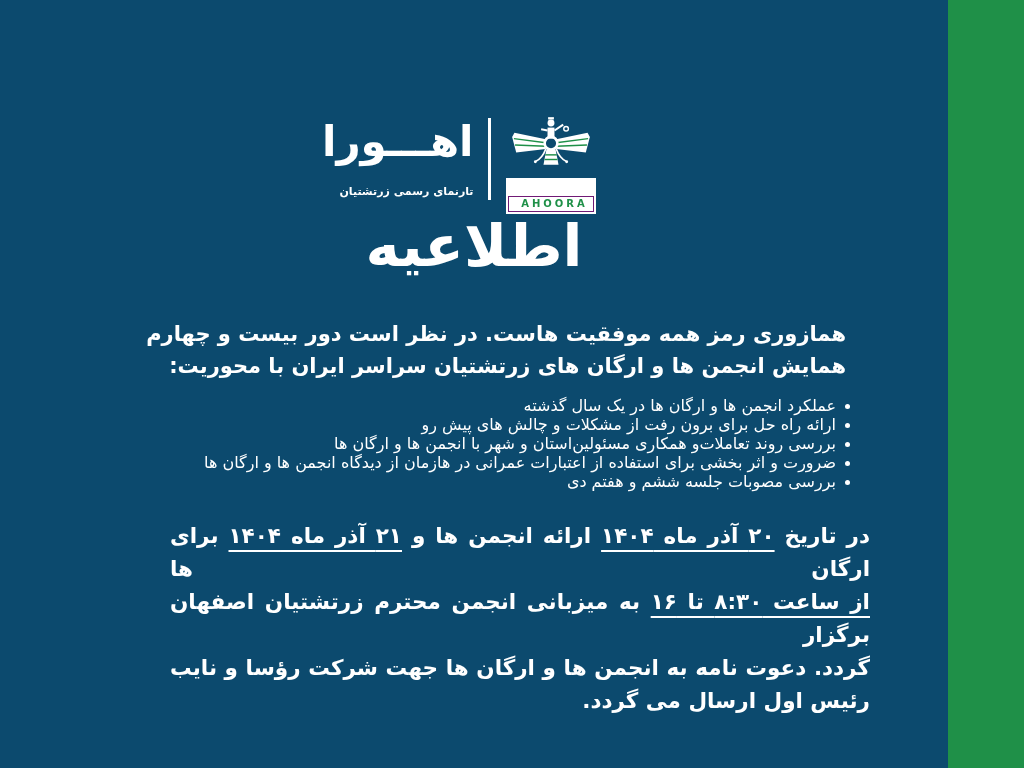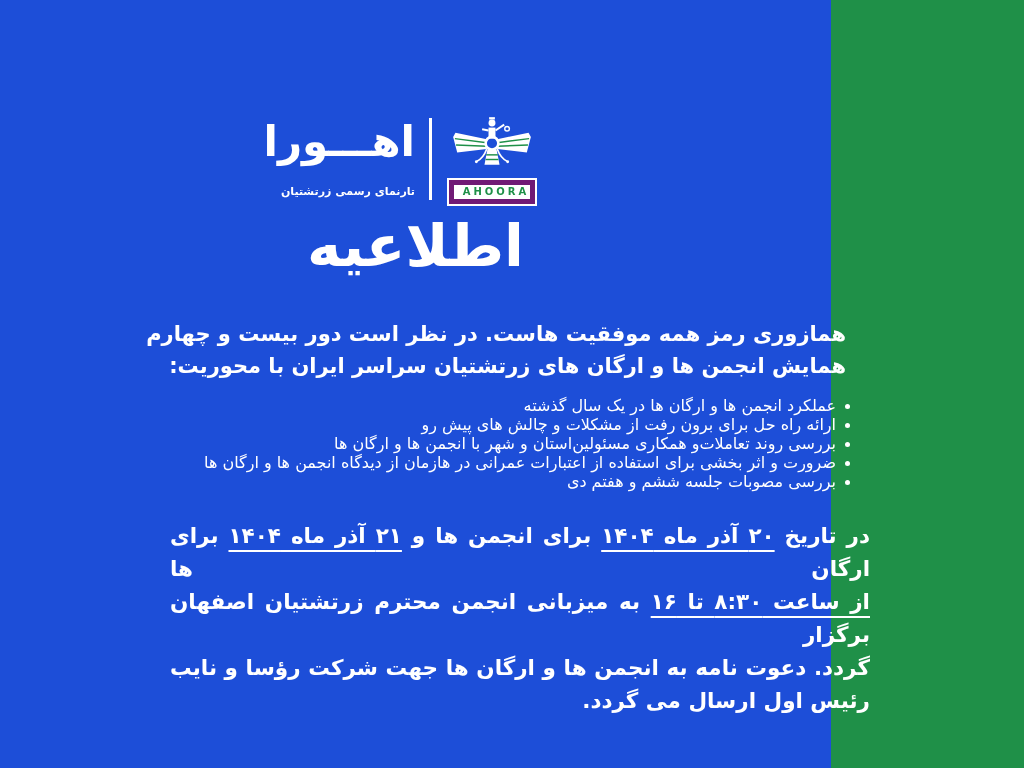--- a/index.html
+++ b/index.html
@@ -3,21 +3,21 @@
 <meta charset="utf-8">
 <title>اطلاعیه</title>
 <style>
   * { margin:0; padding:0; box-sizing:border-box; }
   html,body { width:1024px; height:768px; overflow:hidden; }
   body {
     font-family:"DejaVu Sans", sans-serif;
     background:#1f9048;
     color:#ffffff;
   }
-  .poster { position:relative; width:831px; height:768px; background:#1d4ed8; }
+  .poster { position:relative; width:948px; height:768px; background:#0c4a6e; }
 
   
   .logo-row {
     position:absolute; top:116px; left:0; width:100%;
     display:flex; justify-content:center; align-items:flex-start; gap:14px;
   }
   .brand-block { width:122px; text-align:center; direction:rtl; }
   .wordmark {
     font-size:42px; font-weight:bold; line-height:52px;
     letter-spacing:0px; white-space:nowrap;
@@ -25,22 +25,22 @@
   .tagline {
     margin-top:17px; font-size:11px; font-weight:bold; white-space:nowrap;
   }
   .logo-divider { width:3px; height:82px; background:#ffffff; margin-top:2px; }
   .emblem-block { width:92px; display:flex; flex-direction:column; align-items:center; }
   .faravahar { width:90px; height:58px; display:block; }
   .ahoora-box {
     margin-top:4px; width:90px; background:#ffffff; padding:2px;
   }
   .ahoora-box-inner {
-    border:5px solid #701a75; color:#1f9048; font-weight:bold;
-    font-size:10px; letter-spacing:3px; text-align:center; padding:1px 0 2px 8px;
+    border:1px solid #701a75; color:#1f9048; font-weight:bold;
+    font-size:10px; letter-spacing:3px; text-align:center; padding:1px 0 2px 8px;margin-top:16px;
   }
 
   
   .headline {
     position:absolute; top:206px; left:0; width:100%;
     text-align:center; font-size:58px; font-weight:bold; line-height:80px;
     direction:rtl;
   }
 
   
@@ -156,20 +156,20 @@
         <span class="bullet-dot"></span>
         <span>ضرورت و اثر بخشی برای استفاده از اعتبارات عمرانی در هازمان از دیدگاه انجمن ها و ارگان ها</span>
       </div>
       <div class="bullet-row">
         <span class="bullet-dot"></span>
         <span>بررسی مصوبات جلسه ششم و هفتم دی</span>
       </div>
     </div>
 
     <div class="closing">
-      <div class="cline"><span>در تاریخ </span><span class="uline">۲۰ آذر ماه ۱۴۰۴</span><span> برای انجمن ها و </span><span class="uline">۲۱ آذر ماه ۱۴۰۴</span><span> برای ارگان ها</span></div>
+      <div class="cline"><span>در تاریخ </span><span class="uline">۲۰ آذر ماه ۱۴۰۴</span><span> ارائه انجمن ها و </span><span class="uline">۲۱ آذر ماه ۱۴۰۴</span><span> برای ارگان ها</span></div>
       <div class="cline"><span class="uline">از ساعت ۸:۳۰ تا ۱۶</span><span> به میزبانی انجمن محترم زرتشتیان اصفهان برگزار</span></div>
       <div class="cline">گردد. دعوت نامه به انجمن ها و ارگان ها جهت شرکت رؤسا و نایب</div>
       <div class="cline-last">رئیس اول ارسال می گردد.</div>
     </div>
 
   </div>
 </div>
 
 </body></html>

